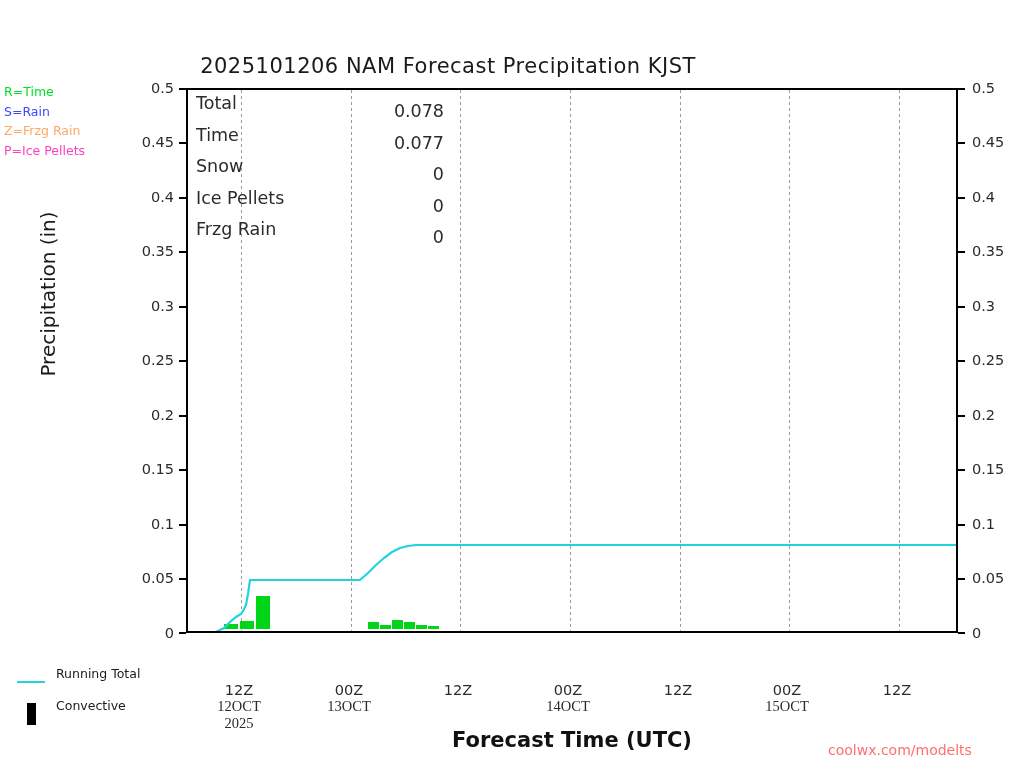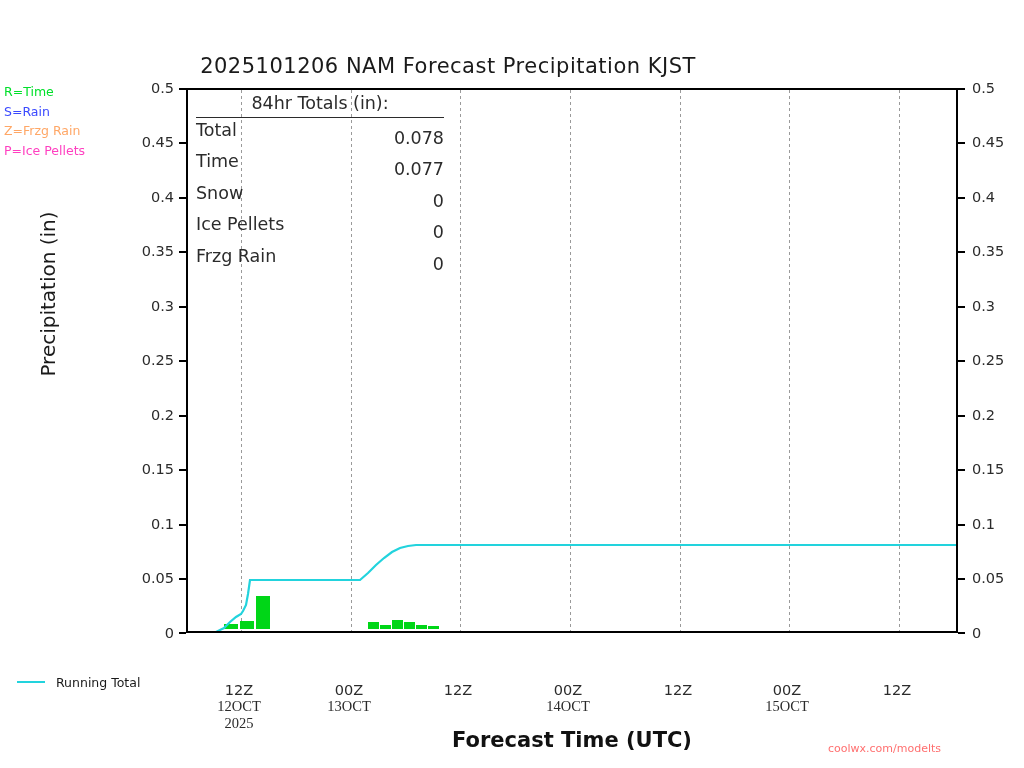--- a/index.html
+++ b/index.html
@@ -64,26 +64,26 @@
     transform:rotate(-90deg);transform-origin:center center;
     font-size:20px;color:#1a1a1a;
   }
   #xlabel{
     position:absolute;left:186px;top:728px;width:772px;text-align:center;
     font-size:21px;font-weight:bold;color:#111;
   }
 
   
   #series-legend{position:absolute;left:14px;top:666px;font-size:12.5px;color:#1a1a1a;}
-  .legend-row{display:flex;align-items:center;height:32px;}
+  .legend-row{display:flex;height:32px;}
   .legend-swatch{width:34px;display:flex;justify-content:center;align-items:center;margin-right:8px;}
   .swatch-line{width:28px;height:2px;background:#22d3dd;}
   .swatch-bar{width:9px;height:22px;background:#000;}
 
-  #watermark{position:absolute;left:828px;top:742px;font-size:11px;color:#ff6f6f;}
+  #watermark{position:absolute;left:828px;top:742px;font-size:14px;color:#ff6f6f;}
 </style>
 </head>
 <body>
 
 <div class="root">
 
   <div id="chart-title">2025101206 NAM Forecast Precipitation KJST</div>
 
   <div id="type-legend">
     <div style="color:#00e02a">R=Time</div>
@@ -169,21 +169,20 @@
       <div class="precip-bar" style="left:240px;width:11px;bottom:2px;height:3px"></div>
 
       <svg id="running-total-svg" width="772" height="545">
         <polyline fill="none" stroke="#22d3dd" stroke-width="2.2" points="0,545 19,544 28,542 36,538 42,532 48,527 53,524 55,521 58,515 60,504 62,490 64,490 164,490 172,490 180,483 188,475 196,468 204,462 212,458 220,456 228,455 244,455 772,455"></polyline>
       </svg>
 
     </div>
   </div>
 
   <div id="totals-box">
-    <div id="totals-title">84hr Totals (in):</div>
     <div class="totals-row">
       <span class="lbl">Total</span>
       <span class="val">0.078</span>
     </div>
     <div class="totals-row">
       <span class="lbl">Time</span>
       <span class="val">0.077</span>
     </div>
     <div class="totals-row">
       <span class="lbl">Snow</span>
@@ -228,16 +227,22 @@
 
   <div id="xlabel">Forecast Time (UTC)</div>
 
   <div id="series-legend">
     <div class="legend-row">
       <span class="legend-swatch">
           <span class="swatch-line"></span>
         </span>
       <span>Running Total</span>
     </div>
+    <div class="legend-row">
+      <span class="legend-swatch">
+          <span class="swatch-bar"></span>
+        </span>
+      <span>Convective</span>
+    </div>
   </div>
 
   <div id="watermark">coolwx.com/modelts</div>
 </div>
 
 </body></html>

